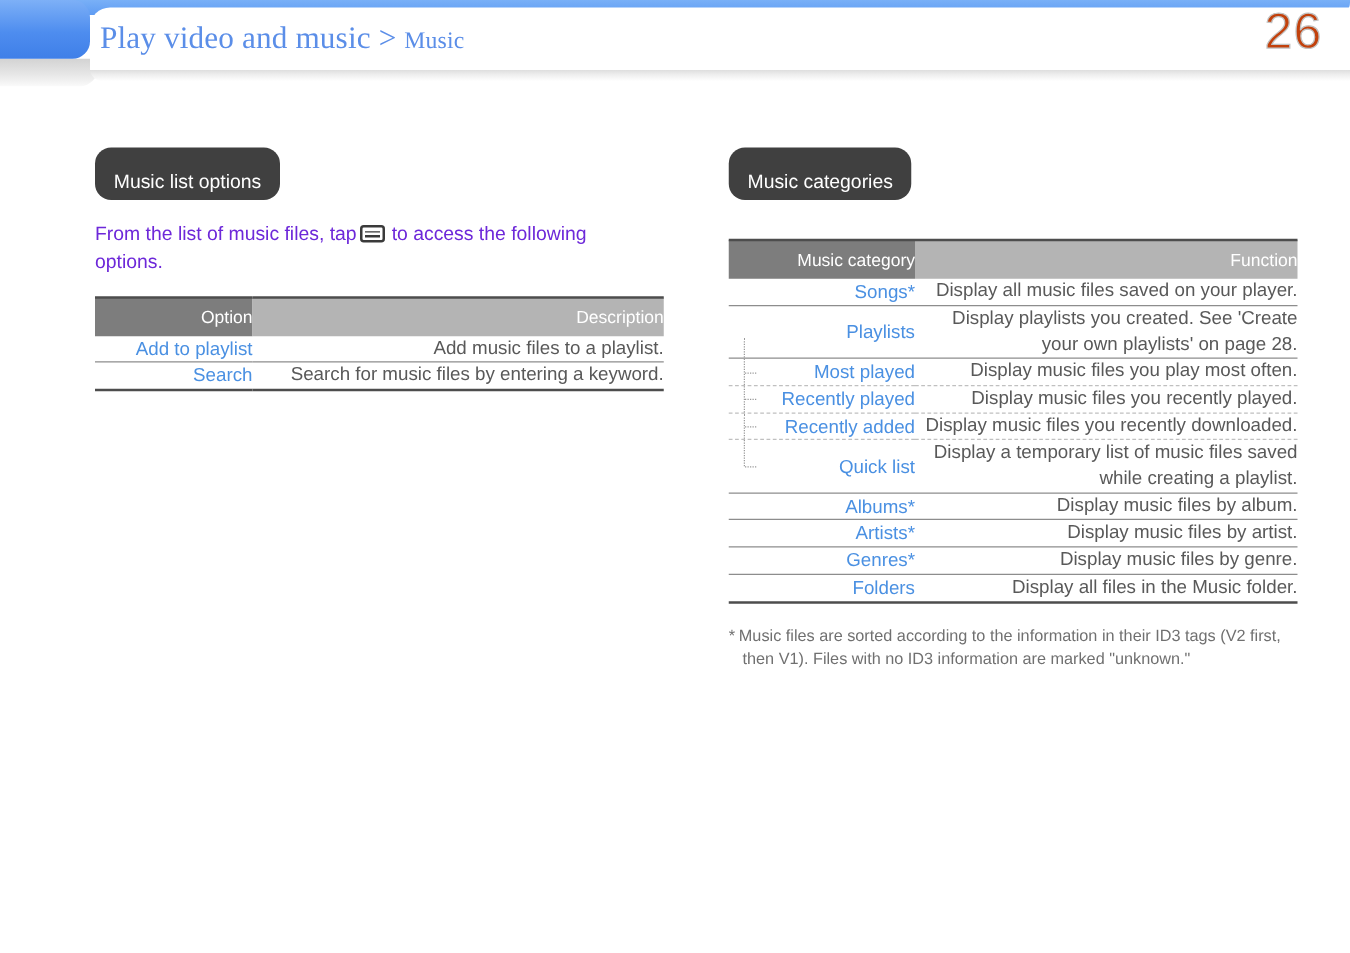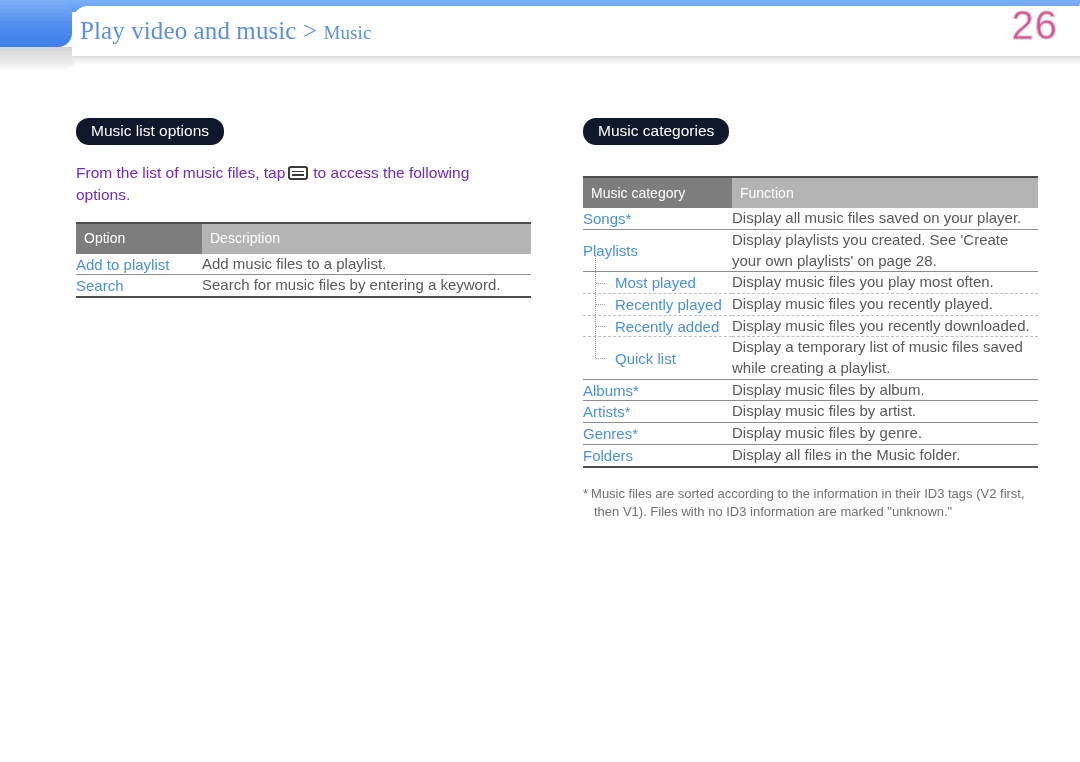--- a/index.html
+++ b/index.html
@@ -76,41 +76,41 @@
   }
   .header-title .sub {
     font-size: 19px;
   }
   .page-number {
     position: absolute;
     right: 22px; top: 5px;
     font-family: "Liberation Sans", sans-serif;
     font-size: 40px;
     font-weight: 300;
-    color: #ec4899;
+    color: #c2410c;
     -webkit-text-stroke: 1px #c3c3c3;
     letter-spacing: 1px;
     line-height: 1;
   }
 
   
   .col {
     position: absolute;
     top: 118px;
   }
   .col-left  { left: 76px;  width: 455px; }
   .col-right { left: 583px; width: 455px; }
 
   
   .pill {
     display: inline-block;
-    background: #0f172a;
+    background: #404040;
     color: #ffffff;
     font-size: 15.5px;
-    padding: 5px 15px 6px 15px;
+    padding: 20px 15px 6px 15px;
     border-radius: 13px;
     line-height: 1.05;
     white-space: nowrap;
   }
 
   
   .intro {
     margin-top: 17px;
     font-size: 15.5px;
     color: #6d28d9;
@@ -145,21 +145,21 @@
   table.doc {
     border-collapse: collapse;
     width: 455px;
     table-layout: fixed;
     border-top: 2px solid #4d4d4d;
     border-bottom: 2px solid #4d4d4d;
   }
   table.doc td, table.doc th {
     padding: 0;
     vertical-align: middle;
-    text-align: left;
+    text-align: right;
   }
   table.doc thead th {
     color: #ffffff;
     font-size: 14px;
     font-weight: normal;
     height: 25px;
     padding: 2px 0 3px 8px;
   }
   th.key   { background: #7d7d7d; }
   th.value { background: #b4b4b4; }

